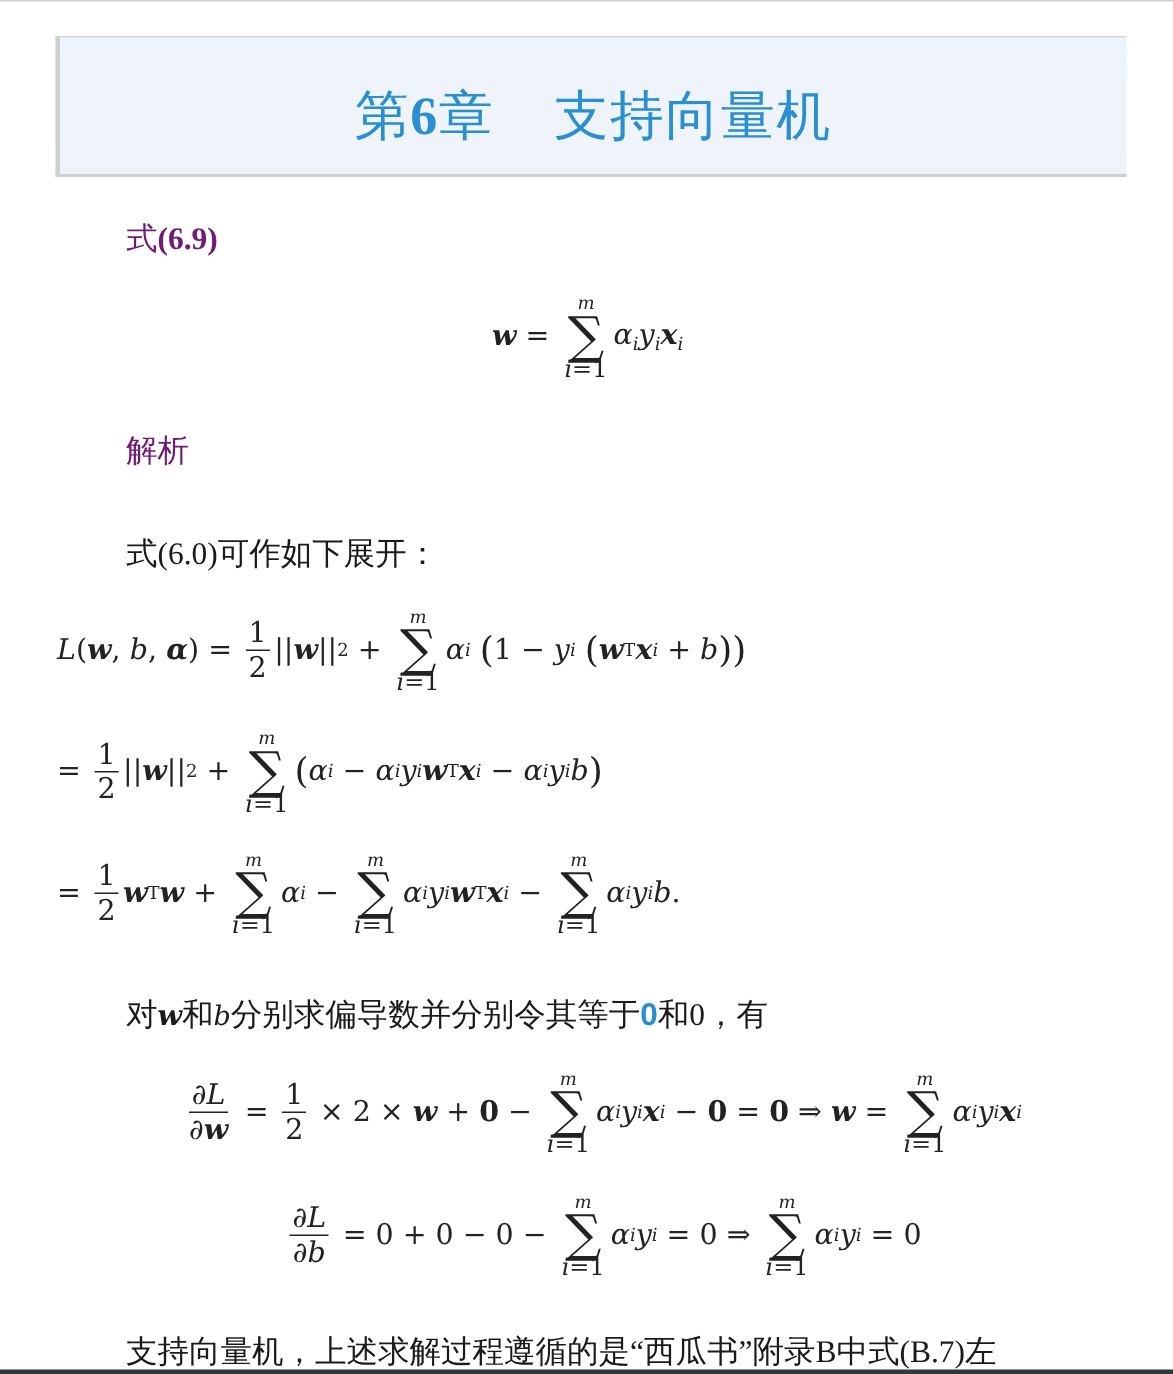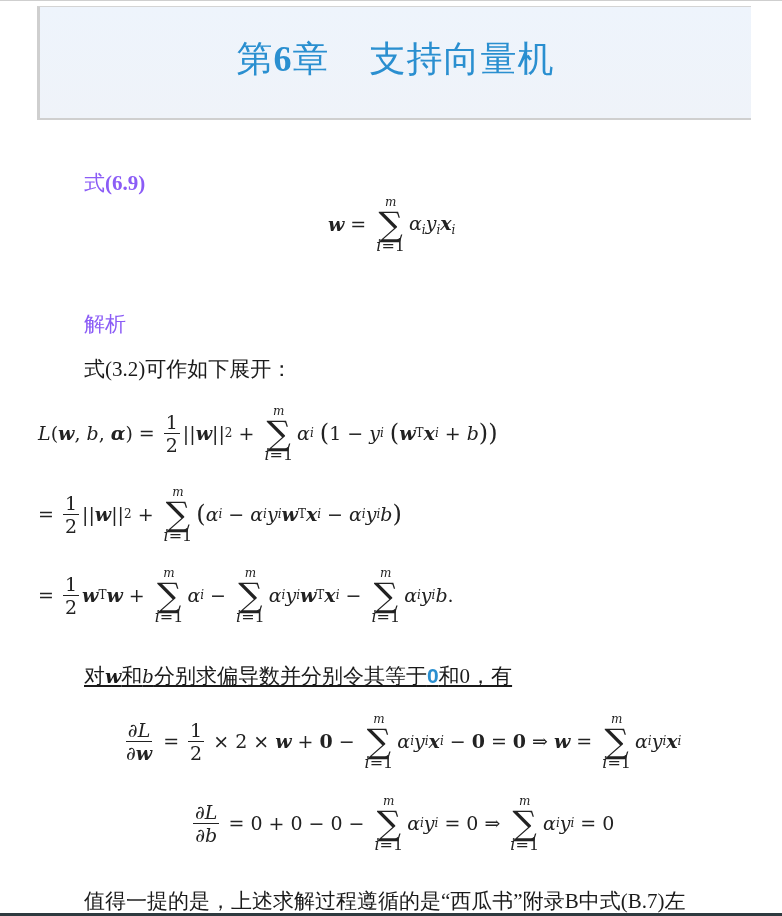--- a/index.html
+++ b/index.html
@@ -4,36 +4,36 @@
 <style>
   html, body { margin: 0; padding: 0; }
   body {
     width: 782px; height: 916px; overflow: hidden; position: relative;
     background: #ffffff;
     font-family: "Liberation Serif", "DejaVu Serif", serif;
     color: #1a1a1a;
   }
   .topline { position: absolute; left: 0; top: 0; width: 782px; height: 1px; background: #cfcfcf; }
   .chapter-header {
-    position: absolute; left: 37px; top: 6px; width: 714px; height: 114px;
+    position: absolute; left: 37px; top: 24px; width: 714px; height: 94px;
     background: linear-gradient(#eef4fc, #eff3f9);
     border-left: 3px solid #cfcfcf;
     border-top: 1px solid #d4d4d4;
     border-bottom: 2px solid #cfcfcf;
     box-sizing: border-box;
   }
   .chapter-title {
     position: absolute; left: 0; right: 0; top: 28px;
     text-align: center; font-size: 36px; color: #2a8fd0; letter-spacing: 1px;
     font-family: "Liberation Serif", "DejaVu Serif", serif;
   }
   .chapter-title .num { font-weight: bold; }
   .chapter-title .gap { display: inline-block; width: 40px; }
   .heading-blue {
-    position: absolute; left: 84px; color: #8b5cf6; font-size: 21px; margin-top: 24px;
+    position: absolute; left: 84px; color: #701a75; font-size: 21px;
   }
   .heading-blue b { font-weight: bold; }
   .para {
     position: absolute; left: 84px; font-size: 21px; color: #1a1a1a; white-space: nowrap;
   }
   .math {
     position: absolute; font-family: "DejaVu Serif", "Liberation Serif", serif;
     font-size: 19px; color: #222; white-space: nowrap;
     display: flex; align-items: center;
   }
@@ -74,21 +74,21 @@
   <span class="sum">
       <span class="lim-top">m</span>
       <span class="sig">∑</span>
       <span class="lim-bot"><i>i</i>=1</span>
     </span>
   <span><i>α</i><span class="sub">i</span><i>y</i><span class="sub">i</span><span class="bv">x</span><span class="sub">i</span></span>
 </div>
 
 <div class="heading-blue" style="top:286px;">解析</div>
 
-<div class="para" style="top:355px;">式(3.2)可作如下展开：</div>
+<div class="para" style="top:355px;">式(6.0)可作如下展开：</div>
 
 <div class="math" style="left:38px; top:405px;">
   <i>L</i>(<span class="bv">w</span>,&nbsp;<i>b</i>,&nbsp;<span class="bv">α</span>)<span class="op">=</span>
   <span class="frac">
       <span class="n">1</span>
       <span class="d">2</span>
     </span>
   ||<span class="bv">w</span>||<span class="sup">2</span><span class="op">+</span>
   <span class="sum">
       <span class="lim-top">m</span>
@@ -133,21 +133,21 @@
     </span>
   <i>α</i><span class="sub">i</span><i>y</i><span class="sub">i</span><span class="bv">w</span><span class="sup">T</span><span class="bv">x</span><span class="sub">i</span><span class="op">−</span>
   <span class="sum">
       <span class="lim-top">m</span>
       <span class="sig">∑</span>
       <span class="lim-bot"><i>i</i>=1</span>
     </span>
   <i>α</i><span class="sub">i</span><i>y</i><span class="sub">i</span><i>b</i>.
 </div>
 
-<div class="para" style="top:662px;text-decoration:underline;">
+<div class="para" style="top:662px;">
   <span>对</span><span class="bv" style="font-family:'DejaVu Serif',serif;font-size:19px;">w</span><span>和</span><i style="font-family:'DejaVu Serif',serif;font-size:18px;">b</i><span>分别求偏导数并分别令其等于</span><span class="blue0">0</span><span>和0，有</span>
 </div>
 
 <div class="math" style="left:121px; top:713px;">
   <span class="frac">
       <span class="n">∂<i>L</i></span>
       <span class="d">∂<span class="bv">w</span></span>
     </span>
   <span class="op">=</span>
   <span class="frac">
@@ -182,15 +182,15 @@
     </span>
   <i>α</i><span class="sub">i</span><i>y</i><span class="sub">i</span><span class="op">=</span>0<span class="op">⇒</span>
   <span class="sum">
       <span class="lim-top">m</span>
       <span class="sig">∑</span>
       <span class="lim-bot"><i>i</i>=1</span>
     </span>
   <i>α</i><span class="sub">i</span><i>y</i><span class="sub">i</span><span class="op">=</span>0
 </div>
 
-<div class="para" style="top:887px;">值得一提的是，上述求解过程遵循的是“西瓜书”附录B中式(B.7)左</div>
+<div class="para" style="top:887px;">支持向量机，上述求解过程遵循的是“西瓜书”附录B中式(B.7)左</div>
 
 <div class="bottom-bar"></div>
 
 </body></html>

